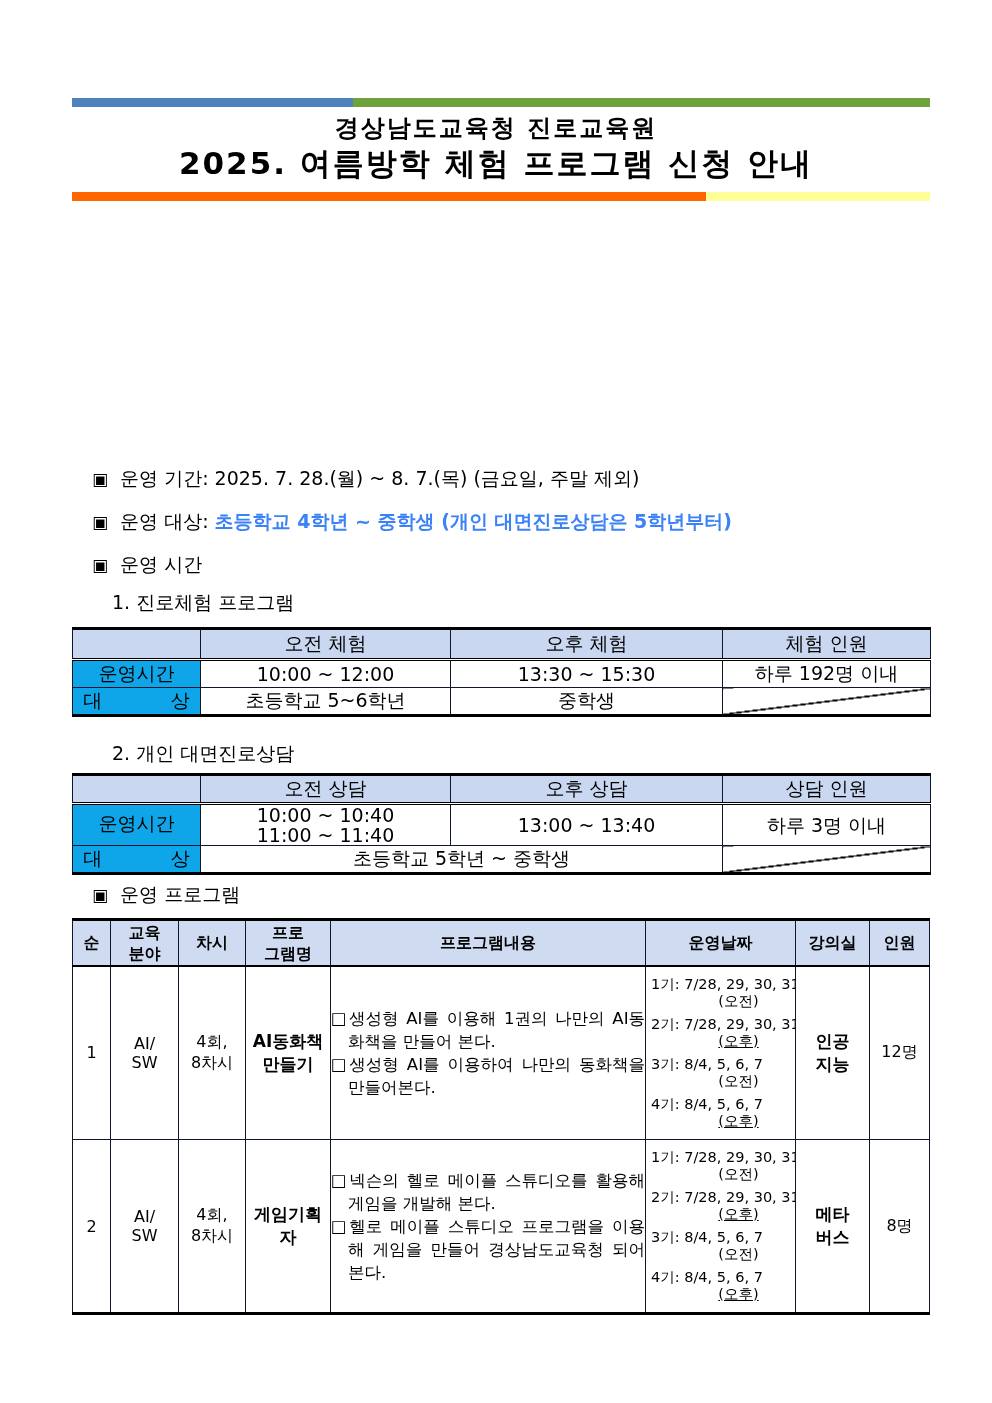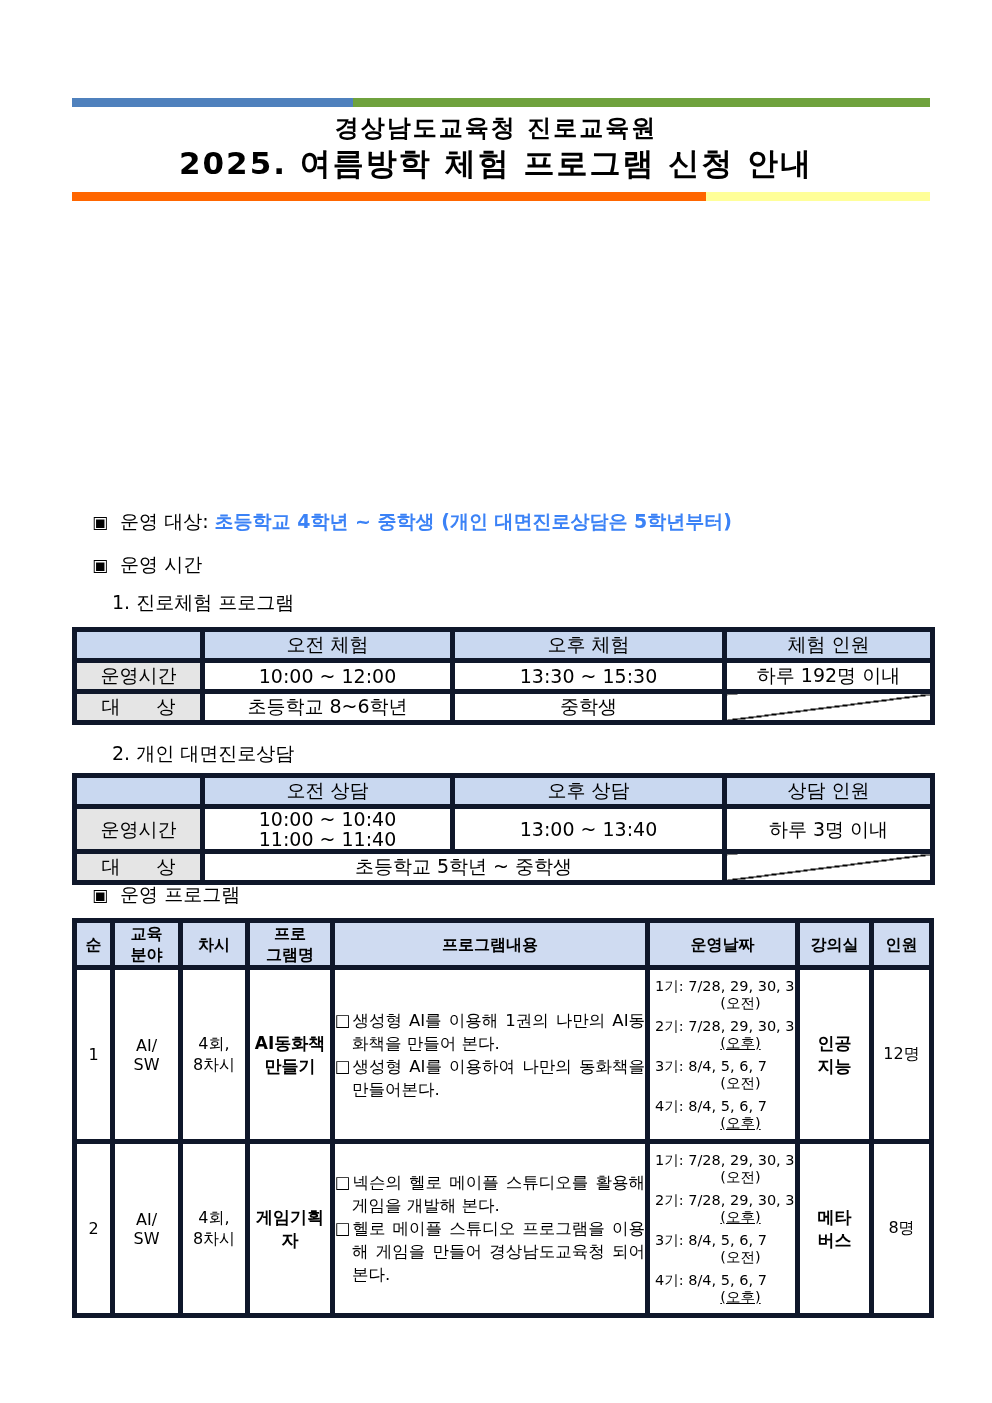--- a/index.html
+++ b/index.html
@@ -28,26 +28,26 @@
   .b1{top:466px;} .b2{top:509px;} .b3{top:552px;} .b4{top:882px;}
   .bsym{font-size:17px;margin-right:6px;}
   .blue-strong{color:#3b82f6;font-weight:700;}
 
   .caption{position:absolute;left:112px;font-size:19px;white-space:nowrap;}
   .cap1{top:590px;} .cap2{top:741px;}
 
   
   table.tbl{position:absolute;left:72px;border-collapse:collapse;table-layout:fixed;
             width:858px;font-size:19px;}
-  table.tbl td{border:5px solid #0f172a;text-align:center;vertical-align:middle;
+  table.tbl td{border:1px solid #0f172a;text-align:center;vertical-align:middle;
                padding:0;overflow:hidden;}
   table.t12{border-top:3px solid #000;border-bottom:3px solid #000;}
   .t1{top:627px;} .t2{top:773px;}
   tr.thead12 td{background:#C9D8F0;border-bottom:3px double #000;}
-  td.labelcell{background:#e5e5e5;}
+  td.labelcell{background:#0ea5e9;font-family:Liberation Mono, monospace;}
   .pre{white-space:pre;}
   .preline{white-space:pre-line;}
   td.diag{background:linear-gradient(to bottom right,
           transparent calc(50% - 0.8px),#000 calc(50% - 0.8px),
           #000 calc(50% + 0.8px),transparent calc(50% + 0.8px));}
   .t1 tr.hr{height:31px;} .t1 tr.r1{height:28px;} .t1 tr.r2{height:27px;}
   .t2 tr.hr{height:28px;} .t2 tr.r1{height:42px;line-height:20px;} .t2 tr.r2{height:26px;}
 
   table.t3{top:918px;border-top:3px solid #000;border-bottom:3px solid #000;font-size:16px;}
   .t3 tr.hr3{height:46px;}
@@ -77,20 +77,25 @@
 
   <div class="org-title">경상남도교육청 진로교육원</div>
   <div class="main-title">2025. 여름방학 체험 프로그램 신청 안내</div>
 
   <div class="bar bar-bottom">
     <div class="seg-orange"></div>
     <div class="seg-yellow"></div>
   </div>
 
 
+  <div class="bullet b1">
+    <span class="bsym">▣</span>
+    <span>운영 기간:</span>
+    <span>2025. 7. 28.(월) ~ 8. 7.(목) (금요일, 주말 제외)</span>
+  </div>
 
   <div class="bullet b2">
     <span class="bsym">▣</span>
     <span>운영 대상:</span>
     <span class="blue-strong">초등학교 4학년 ~ 중학생 (개인 대면진로상담은 5학년부터)</span>
   </div>
 
   <div class="bullet b3">
     <span class="bsym">▣</span>
     <span>운영 시간</span>
@@ -113,21 +118,21 @@
       <td>체험 인원</td>
     </tr>
     <tr class="r1">
       <td class="labelcell">운영시간</td>
       <td>10:00 ~ 12:00</td>
       <td>13:30 ~ 15:30</td>
       <td>하루 192명 이내</td>
     </tr>
     <tr class="r2">
       <td class="labelcell pre">대      상</td>
-      <td>초등학교 8~6학년</td>
+      <td>초등학교 5~6학년</td>
       <td>중학생</td>
       <td class="diag"></td>
     </tr>
   </tbody>
     </table>
 
   <div class="caption cap2">2. 개인 대면진로상담</div>
 
   <table class="tbl t12 t2">
     <colgroup>

